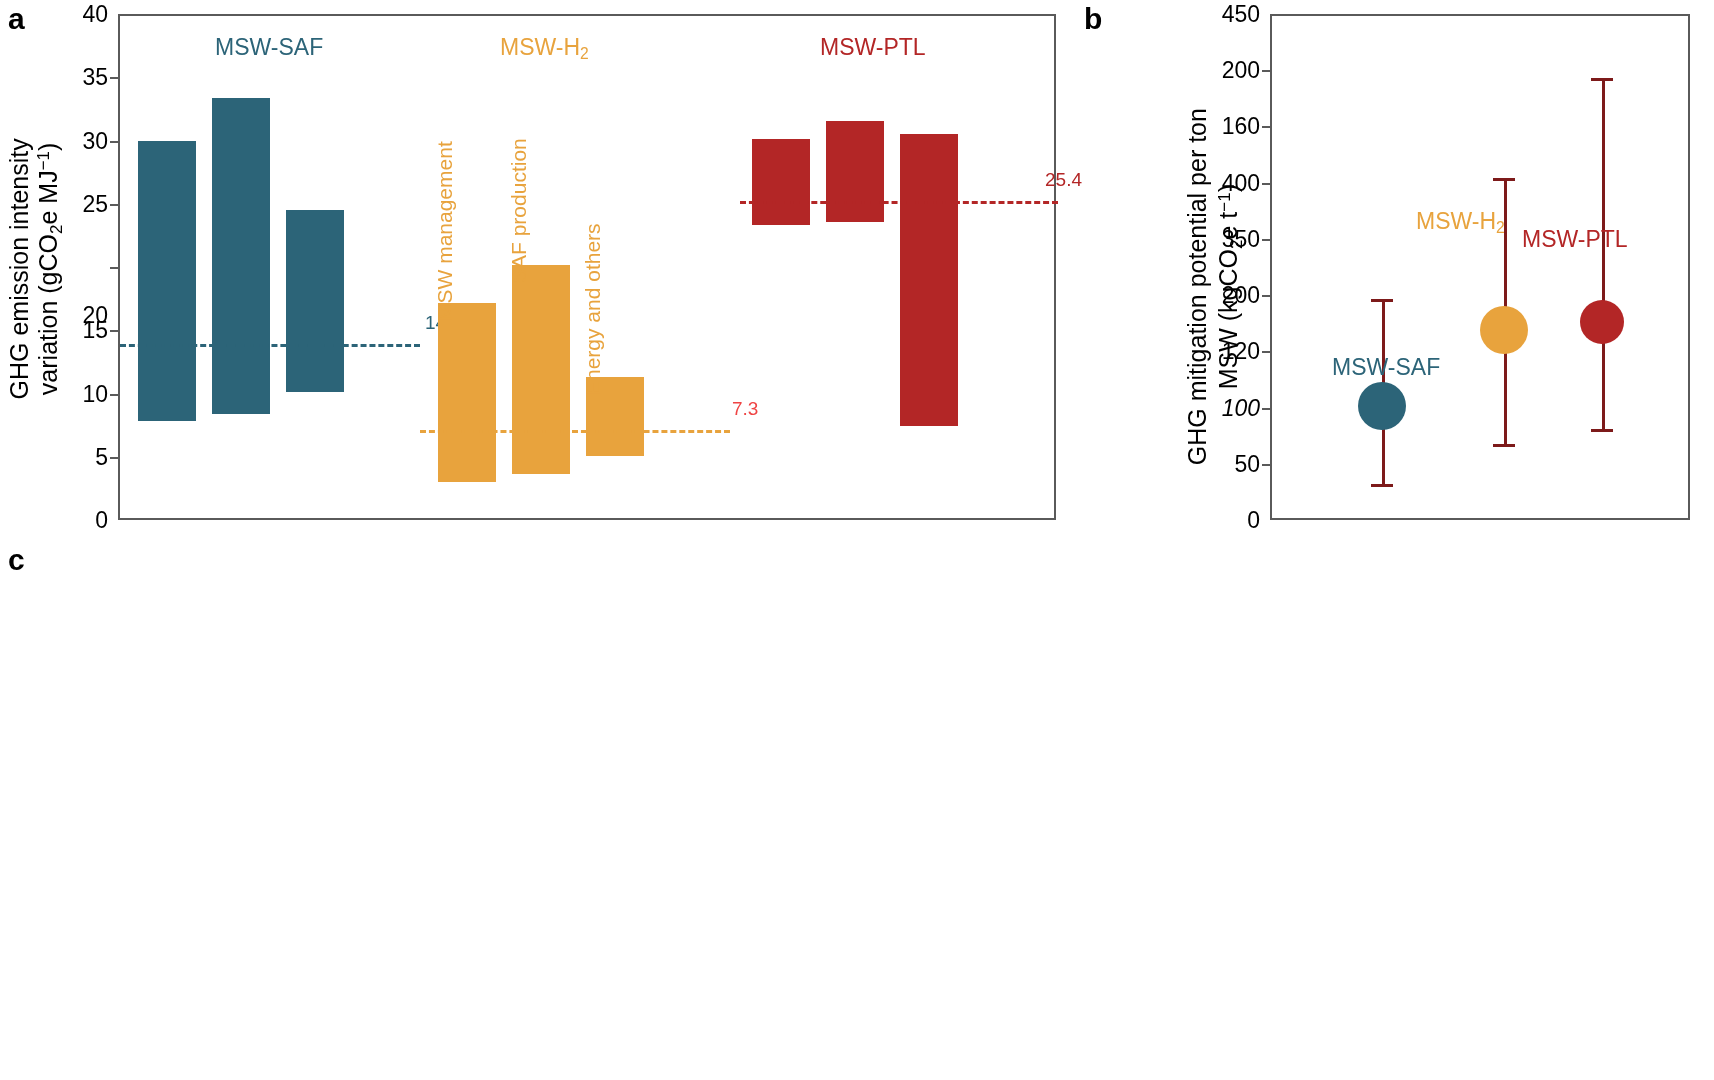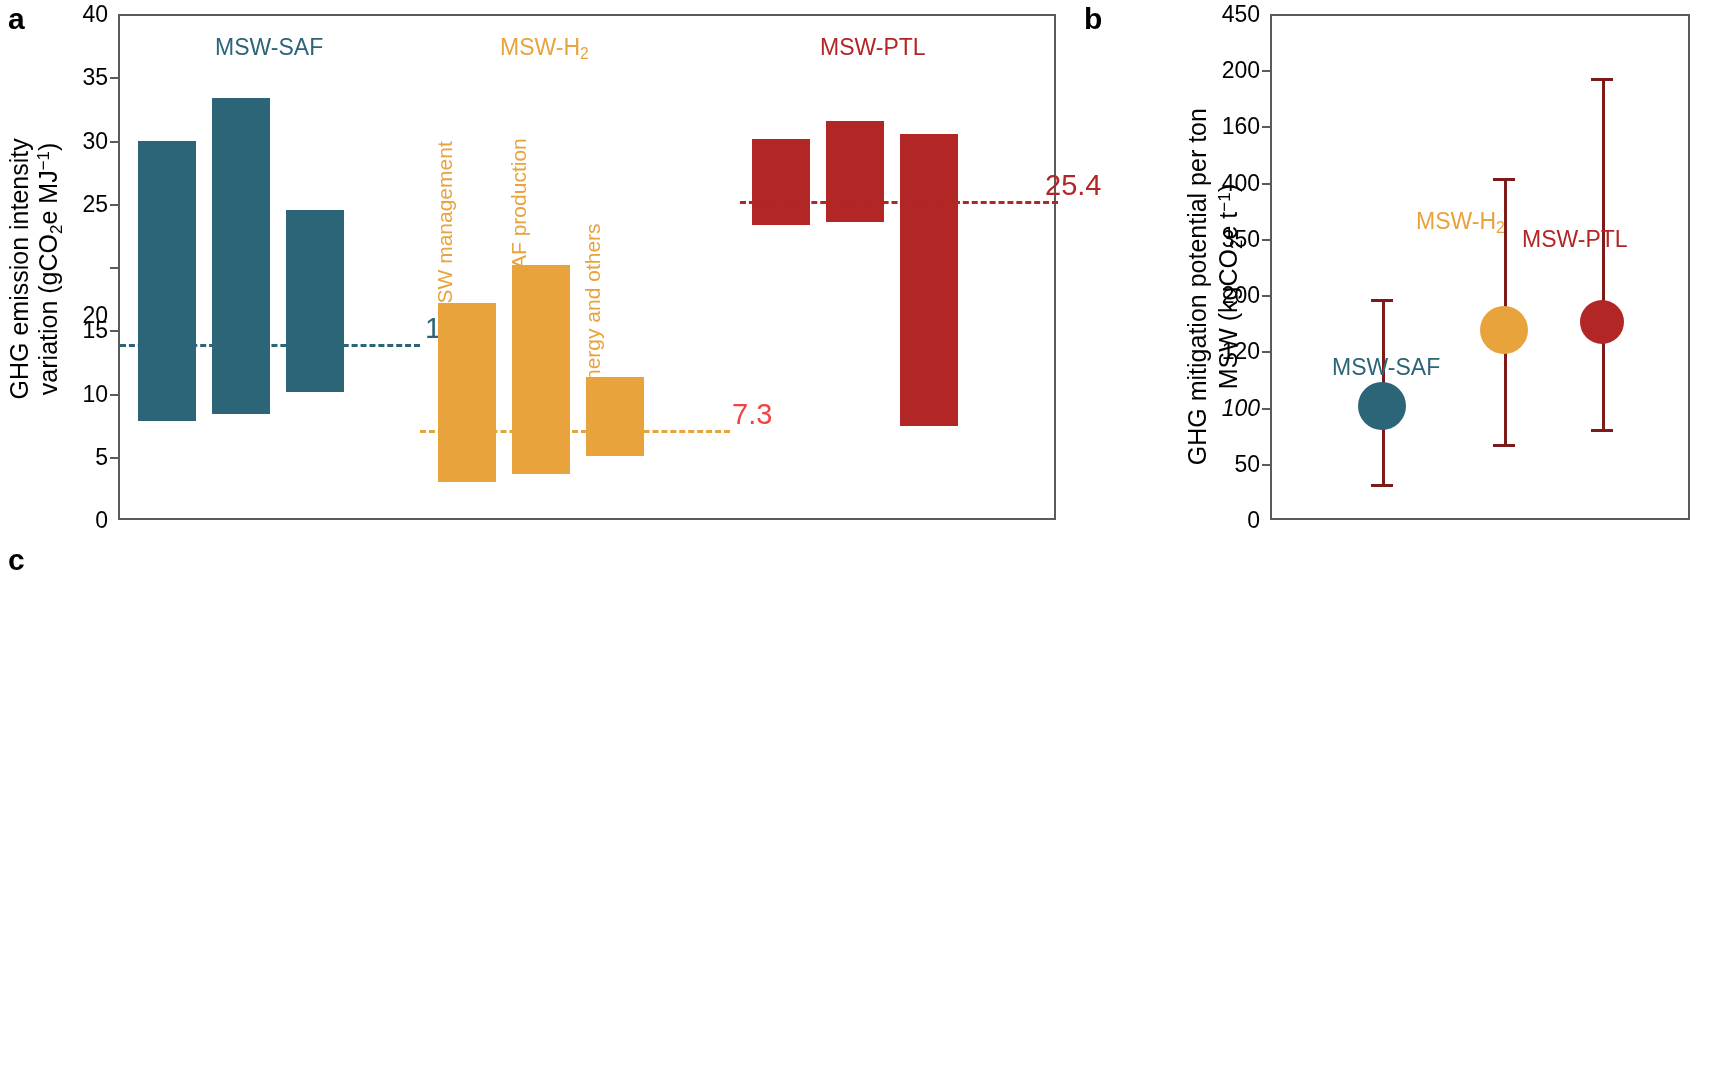--- a/index.html
+++ b/index.html
@@ -10,21 +10,21 @@
 
   
   #panel-a{position:absolute;left:0;top:0;width:1070px;height:535px;}
   #a-plot{position:absolute;left:118px;top:14px;width:938px;height:506px;
           border-left:2.5px solid #5a5a5a;border-top:2.5px solid #5a5a5a;
           border-right:2.5px solid #5a5a5a;border-bottom:2.5px solid #5a5a5a;
           box-sizing:border-box;background:#fff;}
   #a-inner{position:absolute;inset:0;}
   .a-bar{position:absolute;}
   .a-dash{position:absolute;height:0;border-top:3px dashed;}
-  .a-dashlabel{position:absolute;font-size:29px;}
+  .a-dashlabel{position:absolute;font-size:19px;}
   .a-grouplabel{position:absolute;font-size:23px;white-space:nowrap;}
   .a-vlabel{position:absolute;font-size:21px;white-space:nowrap;
             transform-origin:left bottom;transform:rotate(-90deg);}
   .a-ytick{position:absolute;right:0;font-size:23px;color:#000;text-align:right;
            transform:translateY(-50%);white-space:nowrap;}
   .a-tickmark{position:absolute;width:9px;height:0;border-top:2.5px solid #5a5a5a;}
   #a-yaxis-title{position:absolute;left:6px;top:0;height:506px;width:58px;}
   #a-yaxis-title span{position:absolute;left:-205px;top:238px;width:470px;
             text-align:center;font-size:25px;color:#000;
             transform:rotate(-90deg);white-space:nowrap;}

